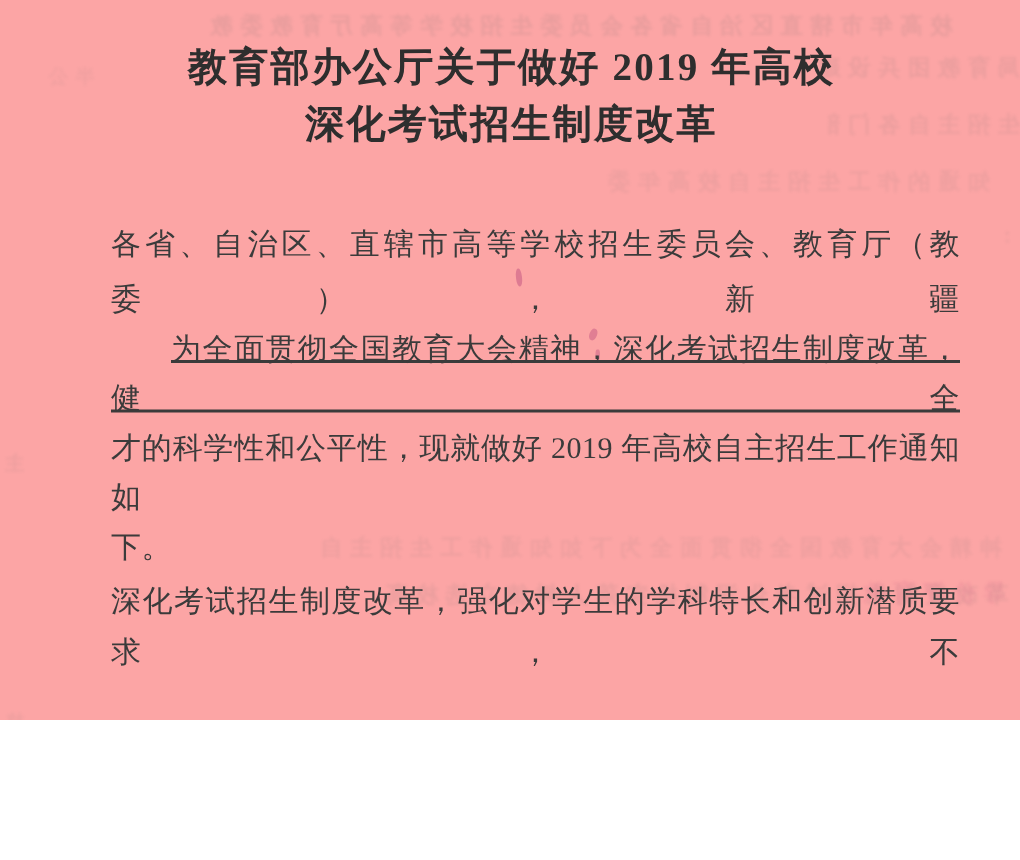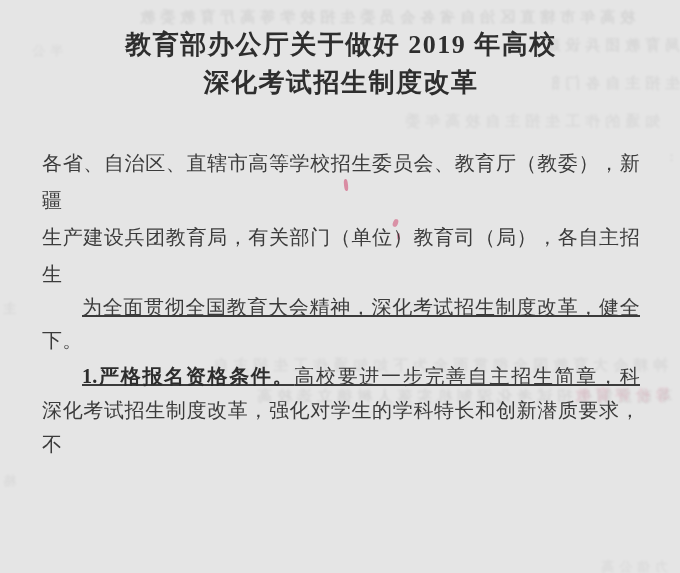--- a/index.html
+++ b/index.html
@@ -1,19 +1,19 @@
 <!DOCTYPE html>
 <html><head>
 <meta charset="utf-8">
 <style>
   html,body{margin:0;padding:0;background:#ffffff;}
   .page{
     position:relative;
-    width:680px;height:573px;
-    background:#e5e5e5;
+    width:680px;height:480px;
+    background:#fca5a5;
     overflow:hidden;
     font-family:"Liberation Serif","DejaVu Serif",serif;
     color:#3b3b3b;
   }
   
   .artifacts{position:absolute;inset:0;z-index:1;pointer-events:none;}
   .bleed{
     position:absolute;
     white-space:nowrap;overflow:hidden;
     transform:scaleX(-1);
@@ -29,21 +29,21 @@
   .title{
     margin:26px 0 0 0;
     text-align:center;
     font-weight:bold;
     font-size:26px;
     line-height:38px;
     letter-spacing:1.5px;
     color:#2e2e2e;
   }
   .para{font-size:20px;letter-spacing:.3px;}
-  .line{text-align:justify;}
+  .line{text-align:justify;margin-left:32px;}
   .line.fill{text-align-last:justify;}
   .para .line.first{text-indent:2em;text-decoration:underline;}
   .b{font-weight:bold;color:#2d2d2d;}
   .salutation{margin-top:43px;line-height:37px;}
   .intro{margin-top:-2px;line-height:33px;}
   .section-heading{margin-top:6px;line-height:34px;font-weight:bold;color:#2d2d2d;}
   .item-1{margin-top:2px;line-height:34px;}
 </style>
 </head>
 <body>
@@ -70,27 +70,26 @@
 
   <div class="content">
     <div class="title">
       <div>教育部办公厅关于做好 2019 年高校</div>
       <div>深化考试招生制度改革</div>
     </div>
 
     <div>
         <div class="para salutation">
           <div class="line fill"><span>各省、自治区、直辖市高等学校招生委员会、教育厅（教委），新疆</span></div>
-          <div class="line fill"><span>生产建设兵团教育局，有关部门（单位）教育司（局），各自主招生</span></div>
         </div>
         <div class="para intro">
           <div class="line fill first"><span>为全面贯彻全国教育大会精神，深化考试招生制度改革，健全</span></div>
+          <div class="line fill"><span>才的科学性和公平性，现就做好 2019 年高校自主招生工作通知如</span></div>
           <div class="line"><span>下。</span></div>
         </div>
         <div class="para item-1">
-          <div class="line fill first"><span class="b">1.严格报名资格条件。</span><span>高校要进一步完善自主招生简章，科</span></div>
           <div class="line fill"><span>深化考试招生制度改革，强化对学生的学科特长和创新潜质要求，不</span></div>
           <div class="line fill"></div>
         </div>
       </div>
   </div>
 
 </div>
 
 </body></html>

